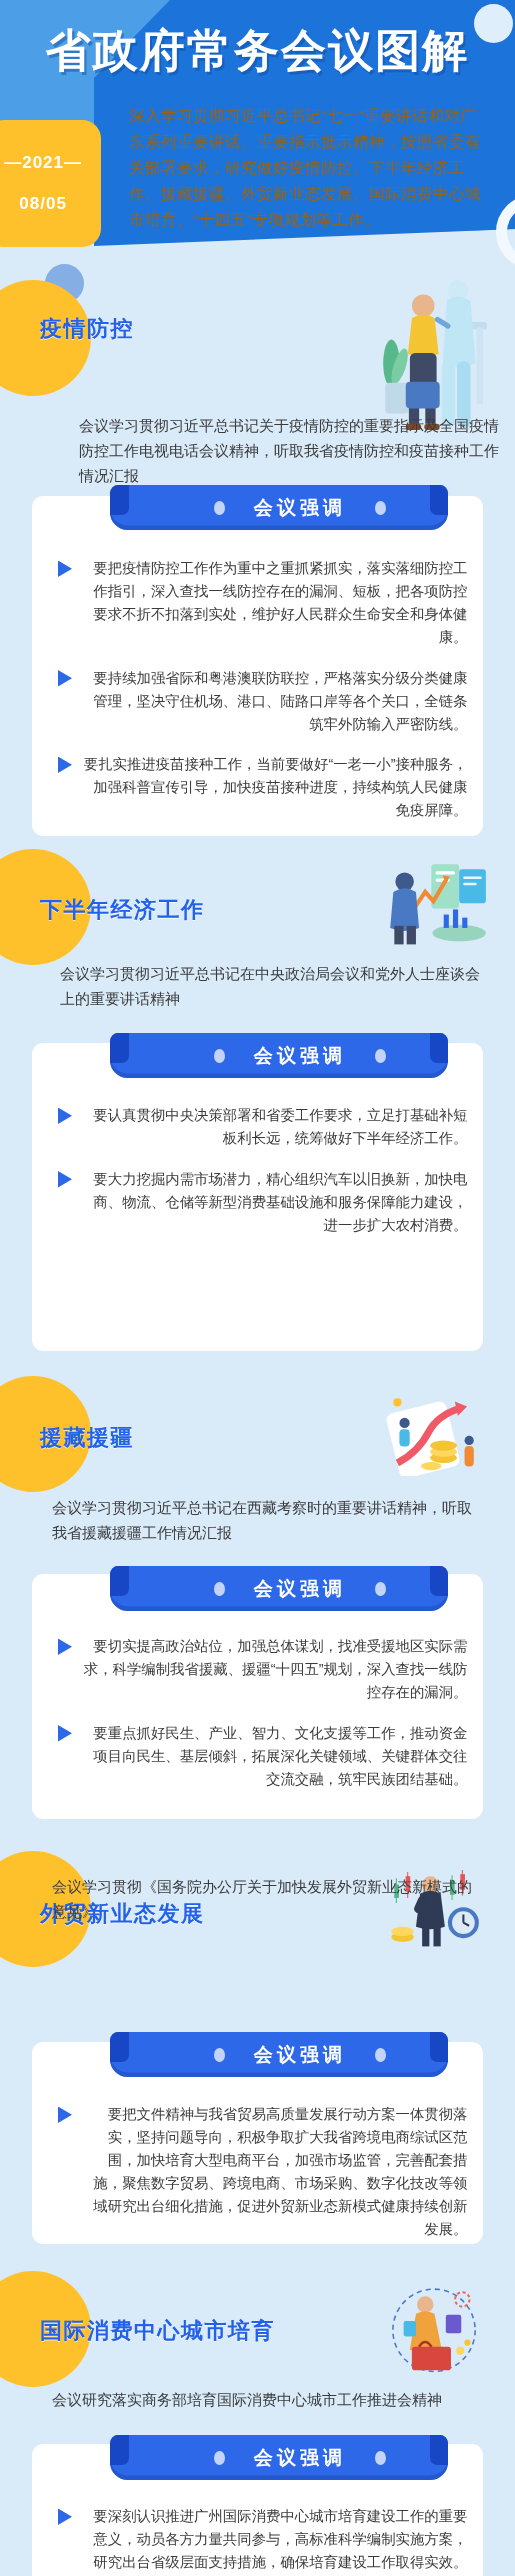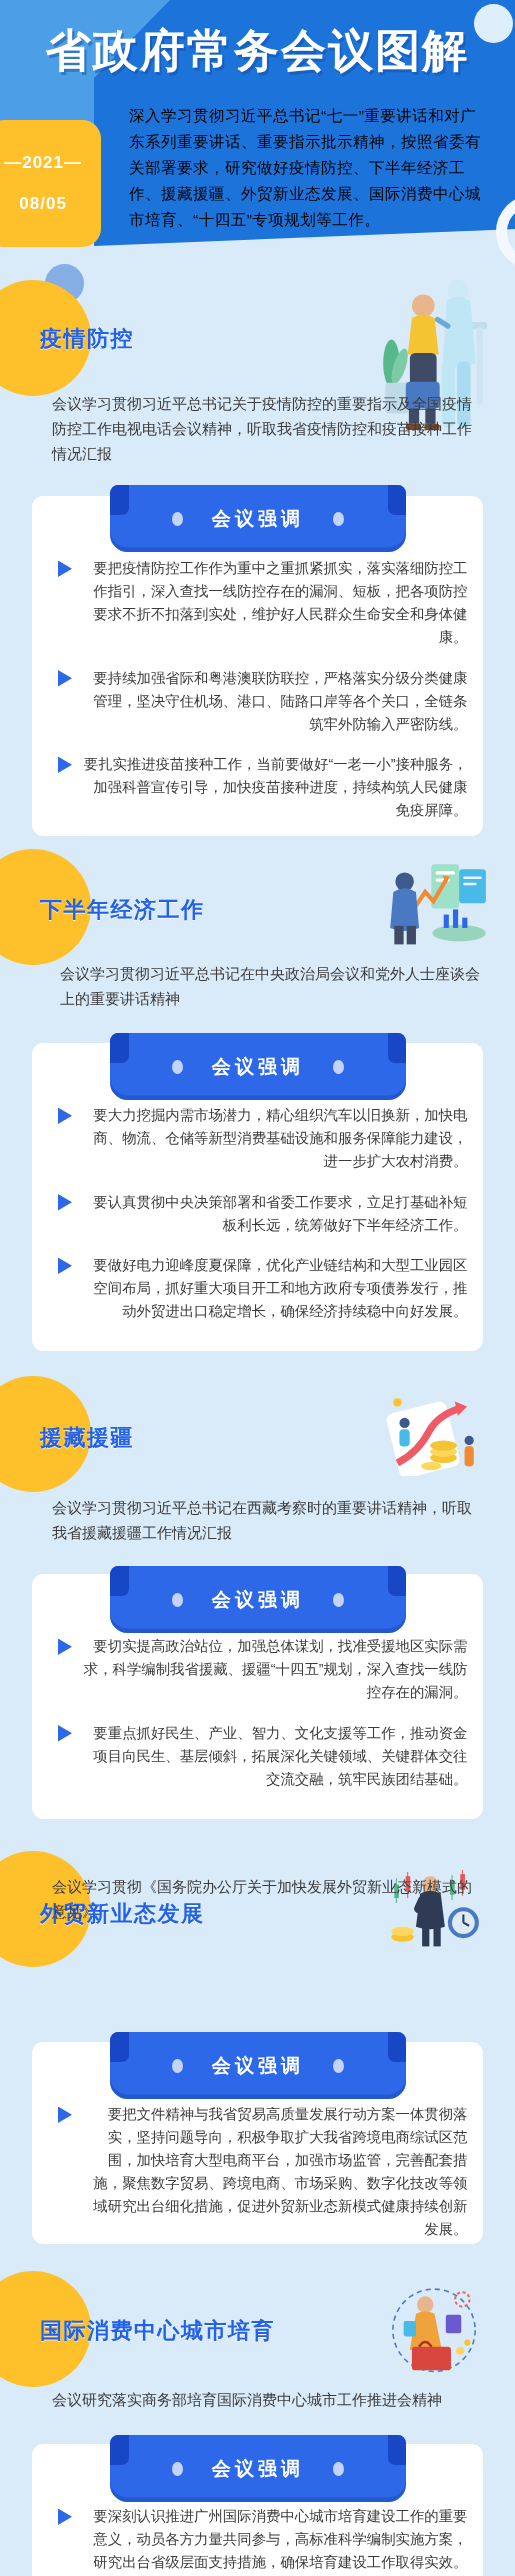--- a/index.html
+++ b/index.html
@@ -15,48 +15,48 @@
   .deco-circle-white{left:474px;top:4.1px;width:39px;height:39px;background:#E9F4FD;opacity:.95;}
   .deco-ring{left:496px;top:195px;width:52px;height:52px;border:11.3px solid #F2F8FE;background:transparent;}
   .deco-dot-left{left:9.3px;top:150px;width:13.4px;height:13.4px;background:#CFE8FA;opacity:.9;}
   .deco-dark-circle{left:45px;top:264px;width:39px;height:39px;background:#1C66C9;opacity:.45;}
   .hdr-title{position:absolute;left:0;top:20.6px;width:515px;text-align:center;color:#FFFFFF;
            font-size:45px;font-weight:900;letter-spacing:2.1px;margin:0;
            text-shadow:2.1px 2.6px 0 rgba(17,74,158,.45);}
   .date-box{position:absolute;left:-14.4px;top:120px;width:115px;height:127px;background:#FFC12B;
            border-radius:18.5px;display:flex;flex-direction:column;align-items:center;justify-content:center;
            gap:21.6px;color:#FFFFFF;font-weight:800;font-size:17px;letter-spacing:1px;}
-  .hdr-intro{position:absolute;left:129px;top:103px;width:361px;margin:0;color:#000000;
+  .hdr-intro{position:absolute;left:129px;top:103px;width:361px;margin:0;color:#a16207;
            font-size:15.5px;line-height:26px;letter-spacing:0.5px;}
 
   
   .ycircle{position:absolute;left:-25px;width:116px;height:116px;border-radius:50%;background:#FFC12B;}
   .sec-title{position:absolute;left:40px;margin:0;color:#2261E9;font-size:22px;font-weight:900;
            letter-spacing:1.5px;text-shadow:0 1px 0 rgba(255,255,255,.65);}
   .sec-intro{position:absolute;left:52px;width:434px;margin:0;color:#3B3B3B;
            font-size:15px;line-height:25px;}
   .illus{position:absolute;}
-  .badge{position:absolute;left:110px;width:296px;height:67px;background:#2D68E8;
+  .badge{position:absolute;left:110px;width:296px;height:45px;background:#2D68E8;
            border-radius:8.2px 8.2px 17.5px 17.5px;z-index:3;
            box-shadow:inset 0 -4.6px 0 rgba(15,48,140,.28);
-           display:flex;align-items:center;justify-content:center;gap:29px;}
+           display:flex;align-items:center;justify-content:center;gap:29px;padding-left:42px;}
   .badge .tab{position:absolute;top:0;width:18.5px;height:30px;background:#1847C6;}
   .badge .tab-l{left:0;border-radius:8.2px 0 7.2px 0;}
   .badge .tab-r{right:0;border-radius:0 8.2px 0 7.2px;}
   .badge-dot{width:10.8px;height:14px;border-radius:50%;background:#C3D4F8;}
   .badge-label{color:#FFFFFF;font-size:19px;font-weight:900;letter-spacing:4.1px;}
   .card{position:absolute;left:32px;width:451px;background:#FFFFFF;border-radius:11.3px;
            padding:61px 15.5px 0 26px;box-sizing:border-box;overflow:hidden;z-index:2;}
   .bullet{display:flex;gap:8.2px;margin:0 0 17.5px 0;text-align:right;}
   .tri{flex:none;width:14px;height:16.5px;margin-top:3.6px;background:#2D68E8;
            clip-path:polygon(0 0,100% 50%,0 100%);}
   .bullet p{margin:0;color:#3B3B3B;font-size:14.4px;line-height:23px;}
 
   
-  #s1 .ycircle{top:280px;} #s1 .sec-title{top:324px;} #s1 .sec-intro{top:391px;}
+  #s1 .ycircle{top:280px;} #s1 .sec-title{top:314px;} #s1 .sec-intro{top:413px;margin-left:27px;}
   #s1 .illus{left:376px;top:260px;} #s1 .badge{top:485px;} #s1 .card{top:496px;height:340px;}
 
   #s2 .ycircle{top:849px;} #s2 .sec-title{top:895px;} #s2 .sec-intro{top:961px;margin-left:8px;}
   #s2 .illus{left:382px;top:861px;} #s2 .badge{top:1033px;} #s2 .card{top:1043px;height:308px;}
 
   #s3 .ycircle{top:1376px;} #s3 .sec-title{top:1423px;} #s3 .sec-intro{top:1495px;}
   #s3 .illus{left:382px;top:1391px;} #s3 .badge{top:1566px;} #s3 .card{top:1574px;height:245px;}
 
   #s4 .ycircle{top:1851px;} #s4 .sec-title{top:1899px;} #s4 .sec-intro{top:1874px;}
   #s4 .illus{left:385px;top:1869px;} #s4 .badge{top:2032px;} #s4 .card{top:2042px;height:202px;}
@@ -156,29 +156,25 @@
     <div class="badge">
       <span class="tab tab-l"></span>
       <span class="tab tab-r"></span>
       <span class="badge-dot"></span>
       <span class="badge-label">会议强调</span>
       <span class="badge-dot"></span>
     </div>
     <div class="card">
       <div class="bullet">
         <span class="tri"></span>
+        <p>要认真贯彻中央决策部署和省委工作要求，立足打基础补短板利长远，统筹做好下半年经济工作。</p>
+      </div>
+      <div class="bullet">
+        <span class="tri"></span>
         <p>要大力挖掘内需市场潜力，精心组织汽车以旧换新，加快电商、物流、仓储等新型消费基础设施和服务保障能力建设，进一步扩大农村消费。</p>
-      </div>
-      <div class="bullet">
-        <span class="tri"></span>
-        <p>要认真贯彻中央决策部署和省委工作要求，立足打基础补短板利长远，统筹做好下半年经济工作。</p>
-      </div>
-      <div class="bullet">
-        <span class="tri"></span>
-        <p>要做好电力迎峰度夏保障，优化产业链结构和大型工业园区空间布局，抓好重大项目开工和地方政府专项债券发行，推动外贸进出口稳定增长，确保经济持续稳中向好发展。</p>
       </div>
     </div>
   </section>
 
   <section id="s3">
     <div class="ycircle"></div>
     <h2 class="sec-title">援藏援疆</h2>
     <svg class="illus" width="100" height="85" viewBox="0 0 195 165">
       <rect x="20" y="30" width="120" height="130" rx="14" fill="#FFFFFF" transform="rotate(-14 80 95)"></rect>
       <path d="M30 140 Q70 120 92 78 Q108 48 150 34" stroke="#F05A66" stroke-width="14" fill="none"></path>

